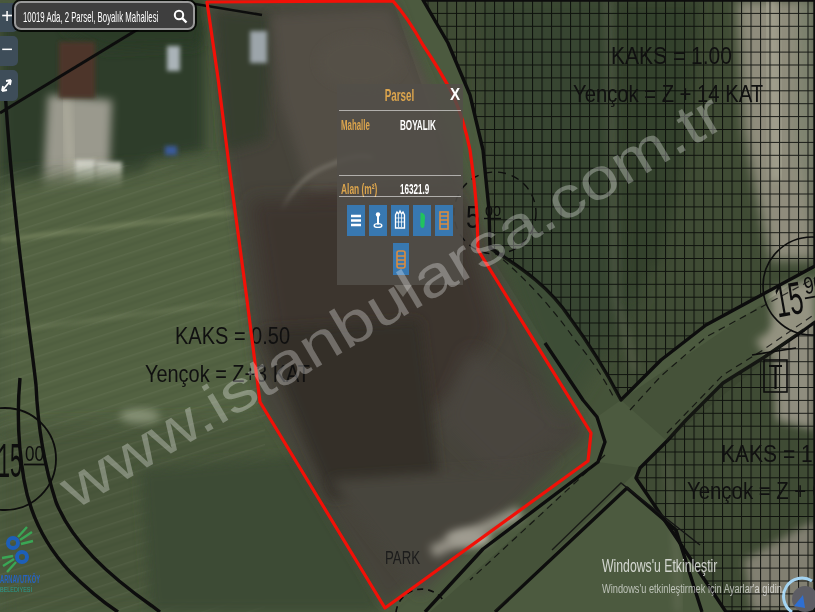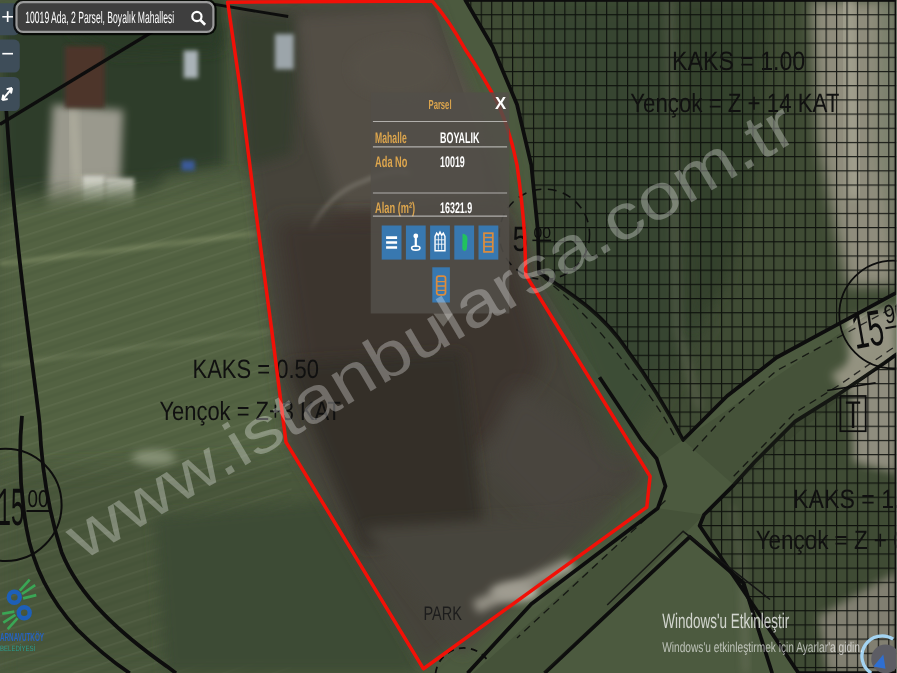--- a/index.html
+++ b/index.html
@@ -231,33 +231,29 @@
 <div class="abs" style="left:14px;top:1px;width:181px;height:29px;background:#3e3e3e;border:2px solid #9a9a9a;border-radius:7px;box-sizing:border-box;box-shadow:0 0 0 2px rgba(0,0,0,0.8);">
   <span class="abs cx" style="left:7px;top:5px;color:#fff;font-size:15px;transform:scaleX(0.52);">10019 Ada, 2 Parsel, Boyalık Mahallesi</span>
   <svg class="abs" style="right:5px;top:6px;" width="15" height="15">
         <circle cx="6" cy="6" r="4.2" fill="none" stroke="#fff" stroke-width="2"></circle>
         <path d="M9.2,9.2 L13.5,13.5" stroke="#fff" stroke-width="2.4"></path>
       </svg>
 </div>
 
 <div class="abs" style="left:337px;top:84px;width:126px;height:201px;background:rgba(82,79,73,0.85);">
 
-  <div class="abs" style="left:0;top:0;width:100%;height:25px;text-align:center;color:#dca54d;font-size:12px;font-weight:bold;line-height:23px;"><span class="cx" style="transform:scaleX(0.58);transform-origin:50% 50%;">Parsel</span></div>
+  <div class="abs" style="left:0;top:0;width:100%;height:25px;text-align:center;color:#dca54d;font-size:17px;font-weight:bold;line-height:23px;"><span class="cx" style="transform:scaleX(0.58);transform-origin:50% 50%;">Parsel</span></div>
 
   <div class="abs" style="left:113px;top:2px;color:#fff;font-size:16px;font-weight:bold;"><span class="cx" style="transform:scaleX(0.95);">X</span></div>
 
   <div class="abs" style="left:2px;top:26px;width:122px;height:24px;border-top:1px solid rgba(255,255,255,0.55);">
     <span class="abs cx" style="left:2px;top:6px;color:#dca54d;font-size:14px;font-weight:bold;transform:scaleX(0.56);">Mahalle</span>
     <span class="abs cx" style="left:61px;top:6px;color:#fff;font-size:14px;font-weight:bold;transform:scaleX(0.58);">BOYALIK</span>
   </div>
 
-  <div class="abs" style="left:2px;top:49px;width:122px;height:22px;border-top:1px solid rgba(255,255,255,0.55);">
-    <span class="abs cx" style="left:2px;top:5px;color:#dca54d;font-size:14px;font-weight:bold;transform:scaleX(0.6);">Ada No</span>
-    <span class="abs cx" style="left:61px;top:5px;color:#fff;font-size:14px;font-weight:bold;transform:scaleX(0.58);">10019</span>
-  </div>
 
 
   <div class="abs" style="left:2px;top:91px;width:122px;height:21px;border-top:1px solid rgba(255,255,255,0.55);">
     <span class="abs cx" style="left:2px;top:5px;color:#dca54d;font-size:14px;font-weight:bold;transform:scaleX(0.6);">Alan (m²)</span>
     <span class="abs cx" style="left:61px;top:5px;color:#fff;font-size:14px;font-weight:bold;transform:scaleX(0.58);">16321.9</span>
   </div>
 
   <div class="abs" style="left:2px;top:112px;width:122px;border-top:1px solid rgba(255,255,255,0.55);"></div>
 
   <div class="abs" style="left:10px;top:121px;width:106px;height:31px;">

